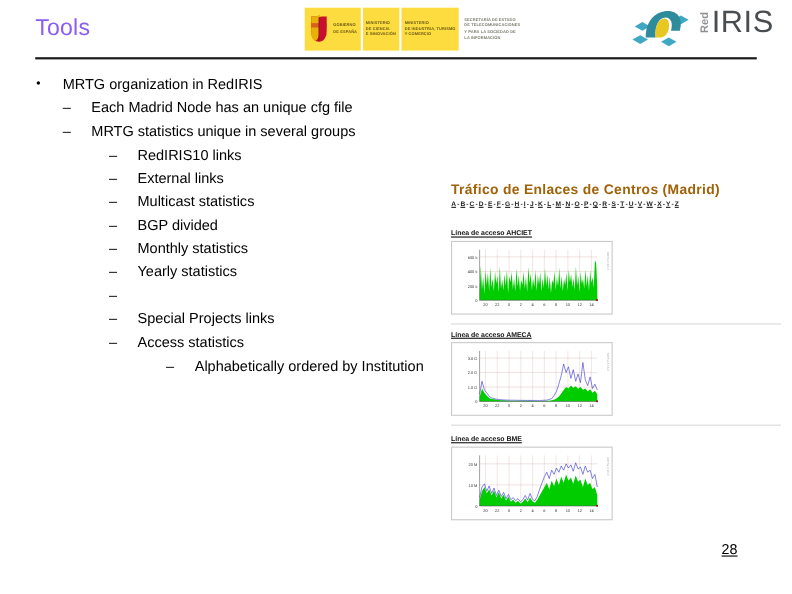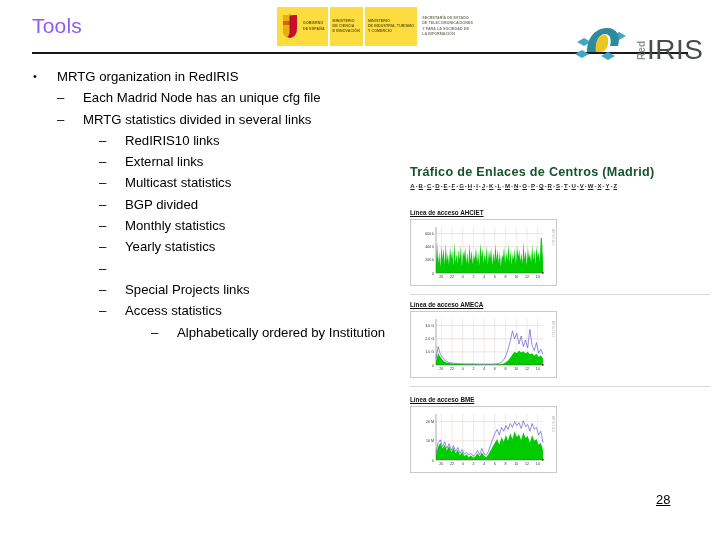--- a/index.html
+++ b/index.html
@@ -52,23 +52,23 @@
   .shield{
     width:20px;height:27px;
     margin-right:3px;
     flex:none;
     position:relative;
   }
   .shield svg{display:block;}
 
   
   #rediris-logo{
-    position:absolute;left:571px;top:22px;
+    position:absolute;left:571px;top:6px;
     width:140px;height:42px;
-    display:flex;align-items:flex-end;
+    display:flex;align-items:flex-start;
   }
   #rediris-mark{width:62px;height:40px;flex:none;}
   #rediris-word{
     display:flex;align-items:center;margin-left:4px;
   }
   #rediris-red{
     font-size:10px;color:#8f9295;font-weight:bold;
     writing-mode:vertical-rl;transform:rotate(180deg);
     letter-spacing:0px;line-height:1;
   }
@@ -103,21 +103,21 @@
   
   #shot{
     position:absolute;left:404px;top:161px;
     width:311px;height:327px;
     background:#ffffff;
     overflow:hidden;
   }
   #shot-title{
     position:absolute;left:6px;top:4px;
     font-size:12.6px;font-weight:bold;
-    color:#14532d;
+    color:#a16207;
     letter-spacing:0.3px;
     white-space:nowrap;
   }
   #alpha-index{
     position:absolute;left:6px;top:22px;
     font-size:6px;font-weight:bold;color:#1d1d1d;
     letter-spacing:0px;white-space:nowrap;
   }
   #alpha-index .al{
     text-decoration:underline;
@@ -211,21 +211,21 @@
     <div class="li lvl1">
       <span class="mk">•</span>
       <span>MRTG organization in RedIRIS</span>
     </div>
     <div class="li lvl2">
       <span class="mk">–</span>
       <span>Each Madrid Node has an unique cfg file</span>
     </div>
     <div class="li lvl2">
       <span class="mk">–</span>
-      <span>MRTG statistics divided in several links</span>
+      <span>MRTG statistics unique in several groups</span>
     </div>
     <div class="li lvl3">
       <span class="mk">–</span>
       <span>RedIRIS10 links</span>
     </div>
     <div class="li lvl3">
       <span class="mk">–</span>
       <span>External links</span>
     </div>
     <div class="li lvl3">

